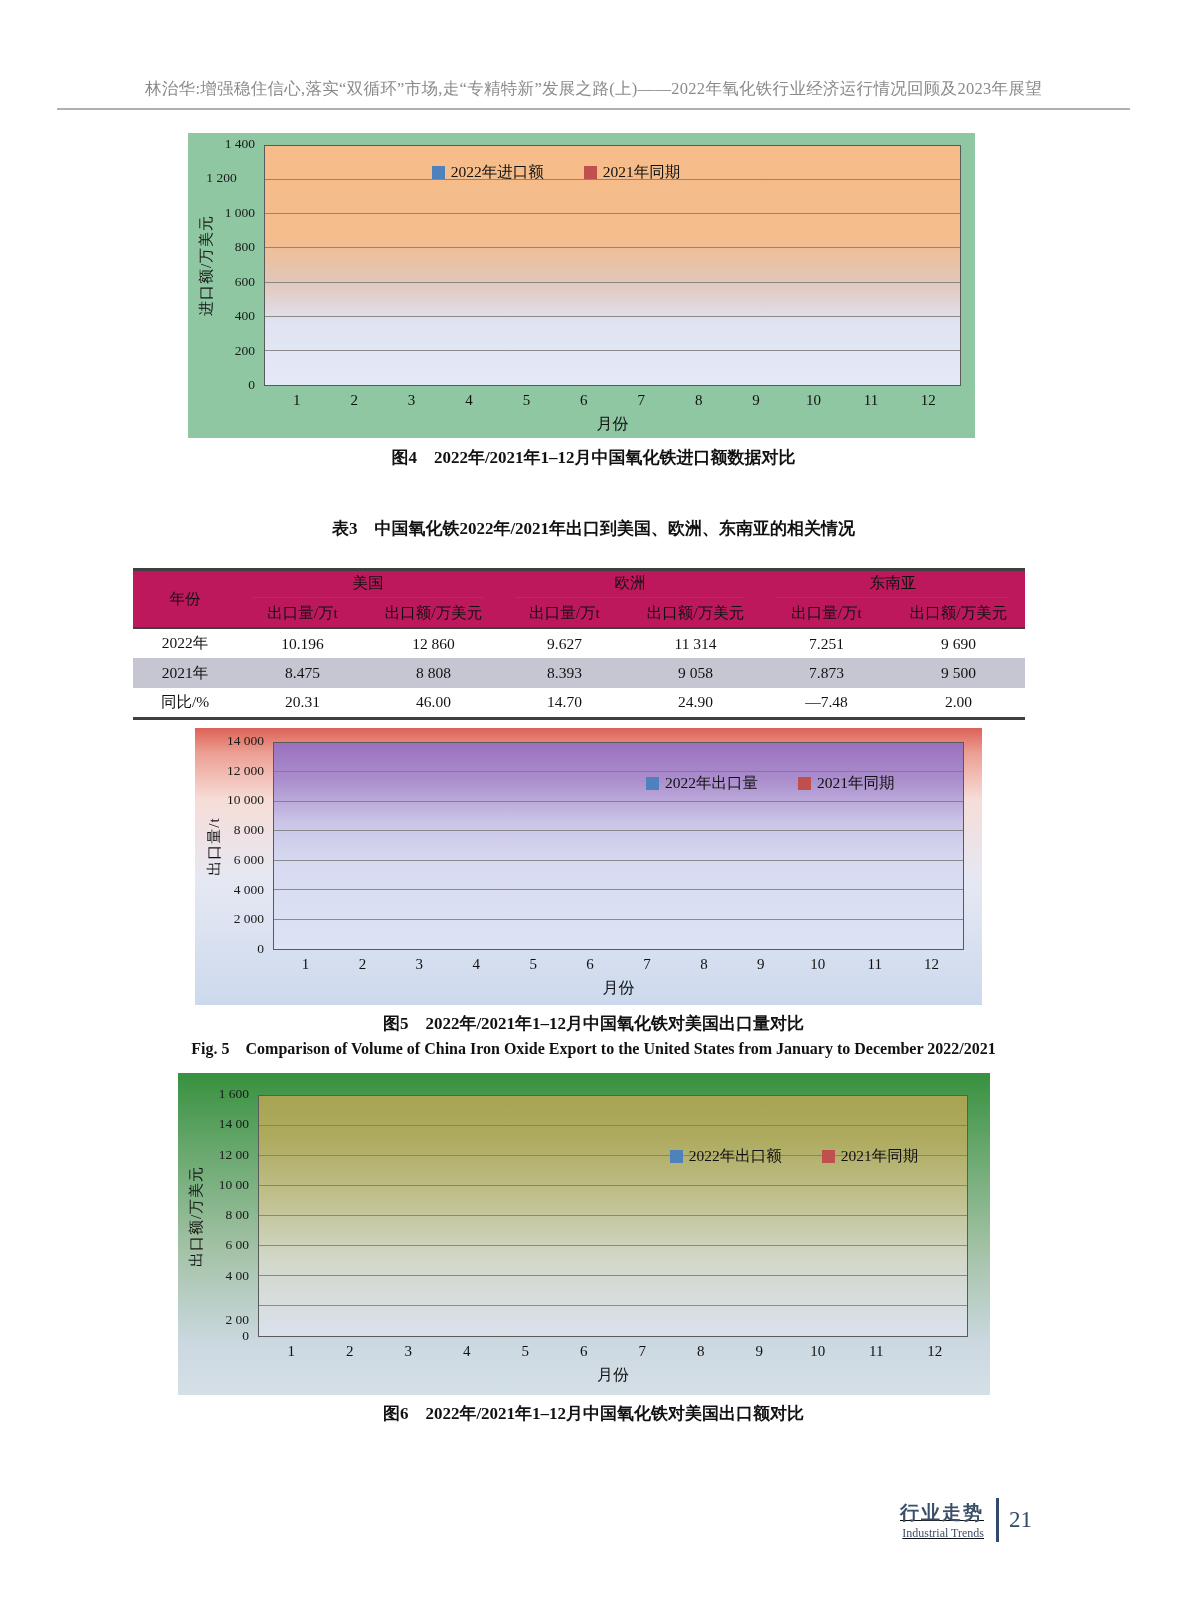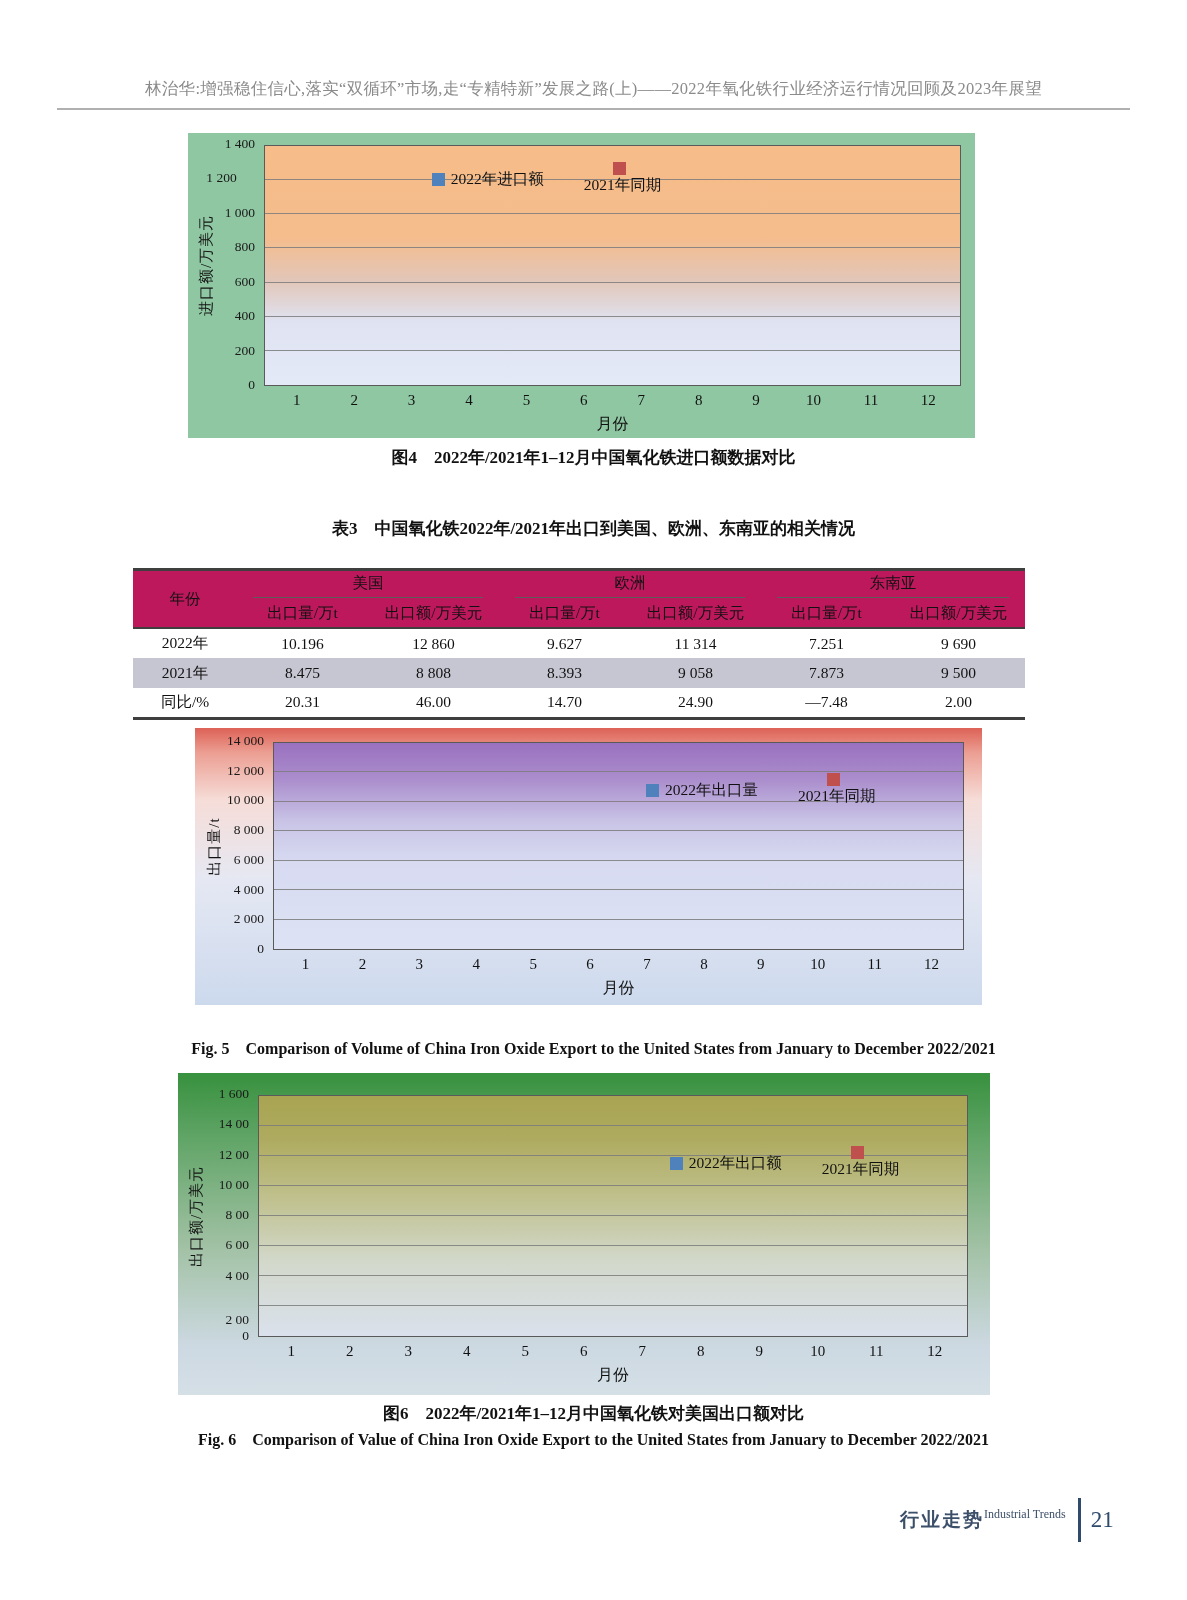--- a/index.html
+++ b/index.html
@@ -32,21 +32,21 @@
   .group{flex:1;display:flex;justify-content:center;align-items:flex-end;}
   .bar{width:17px;}
   .ytick{position:absolute;left:0;text-align:right;font-size:13.5px;color:#1a1a1a;white-space:nowrap;}
   .xticks{position:absolute;display:flex;padding:0 4px;box-sizing:border-box;}
   .xtick{flex:1;text-align:center;font-size:15px;color:#111;}
   .xaxis-title{position:absolute;text-align:center;font-size:16px;color:#111;}
   .ylabel-wrap{position:absolute;left:6px;width:26px;display:flex;align-items:center;justify-content:center;}
   .ylabel-text{transform:rotate(-90deg);white-space:nowrap;font-size:15px;letter-spacing:1px;color:#111;}
   .legend{position:absolute;display:flex;align-items:center;}
   .legend .item{display:flex;align-items:center;}
-  .legend .item + .item{margin-left:40px;flex-direction:column;}
+  .legend .item + .item{margin-left:40px;}
   .legend .sq{width:13px;height:13px;margin-right:6px;}
   .legend .lbl{font-size:15.5px;color:#111;}
   .chart1 .legend{top:16px;left:24%;}
   .chart2 .legend{top:30px;left:54%;}
   .chart3 .legend{top:50px;left:58%;}
 
   
   .caption{position:absolute;left:0;width:100%;text-align:center;font-weight:bold;}
   .caption.zh{font-size:17px;}
   .caption.en{font-size:16px;}
@@ -63,21 +63,21 @@
   .data-table thead th{background:#be185d;}
   .data-table thead{border-bottom:2px solid #3f3f3f;}
   .data-table thead tr.r1 th{height:28px;}
   .data-table thead tr.r2 th{height:28px;}
   .data-table tbody tr{height:30px;}
   .data-table tbody tr:nth-child(2) td{background:#c6c6d2;}
   .group-underline{display:block;border-bottom:1px solid #5c5c5c;margin:0 16px;padding-bottom:3px;}
 
   
   .footer{position:absolute;left:900px;top:1498px;display:flex;align-items:center;}
-  .footer-block{display:flex;align-items:flex-start;}
+  .footer-block{display:flex;flex-direction:column;align-items:flex-end;text-decoration:underline;}
   .footer-cn{font-size:19px;font-weight:bold;color:#3c4f69;letter-spacing:2px;}
   .footer-en{font-size:12px;color:#3c4f69;}
   .footer-divider{width:3px;height:44px;background:#2f4a6b;margin:0 10px 0 12px;}
   .footer-page{font-size:23px;color:#2f4a6b;}
 </style>
 </head>
 <body>
 
 <div class="page">
 
@@ -340,20 +340,21 @@
         <span class="xtick">10</span>
         <span class="xtick">11</span>
         <span class="xtick">12</span>
       </div>
       <div class="xaxis-title" style="left: 78px; width: 691px; top: 250px;">月份</div>
       <div class="ylabel-wrap" style="top: 14px; height: 208px;">
         <span class="ylabel-text">出口量/t</span>
       </div>
     </div>
 
+  <div class="caption zh cap5zh">图5　2022年/2021年1–12月中国氧化铁对美国出口量对比</div>
   <div class="caption en cap5en">Fig. 5  Comparison of Volume of China Iron Oxide Export to the United States from January to December 2022/2021</div>
 
   <div class="chart chart3">
       <div class="plot">
         <div class="gridline" style="bottom: 12.5%;"></div>
         <div class="gridline" style="bottom: 25%;"></div>
         <div class="gridline" style="bottom: 37.5%;"></div>
         <div class="gridline" style="bottom: 50%;"></div>
         <div class="gridline" style="bottom: 62.5%;"></div>
         <div class="gridline" style="bottom: 75%;"></div>
@@ -442,21 +443,20 @@
         <span class="xtick">11</span>
         <span class="xtick">12</span>
       </div>
       <div class="xaxis-title" style="left: 80px; width: 710px; top: 292px;">月份</div>
       <div class="ylabel-wrap" style="top: 22px; height: 242px;">
         <span class="ylabel-text">出口额/万美元</span>
       </div>
     </div>
 
   <div class="caption zh cap6zh">图6　2022年/2021年1–12月中国氧化铁对美国出口额对比</div>
-  <div class="caption en cap6en">Fig. 6  Comparison of Value of China Iron Oxide Export to the United States from January to December 2022/2021</div>
 
   <div class="footer">
     <div class="footer-block">
       <div class="footer-cn">行业走势</div>
       <div class="footer-en">Industrial Trends</div>
     </div>
     <div class="footer-divider"></div>
     <div class="footer-page">21</div>
   </div>
 

